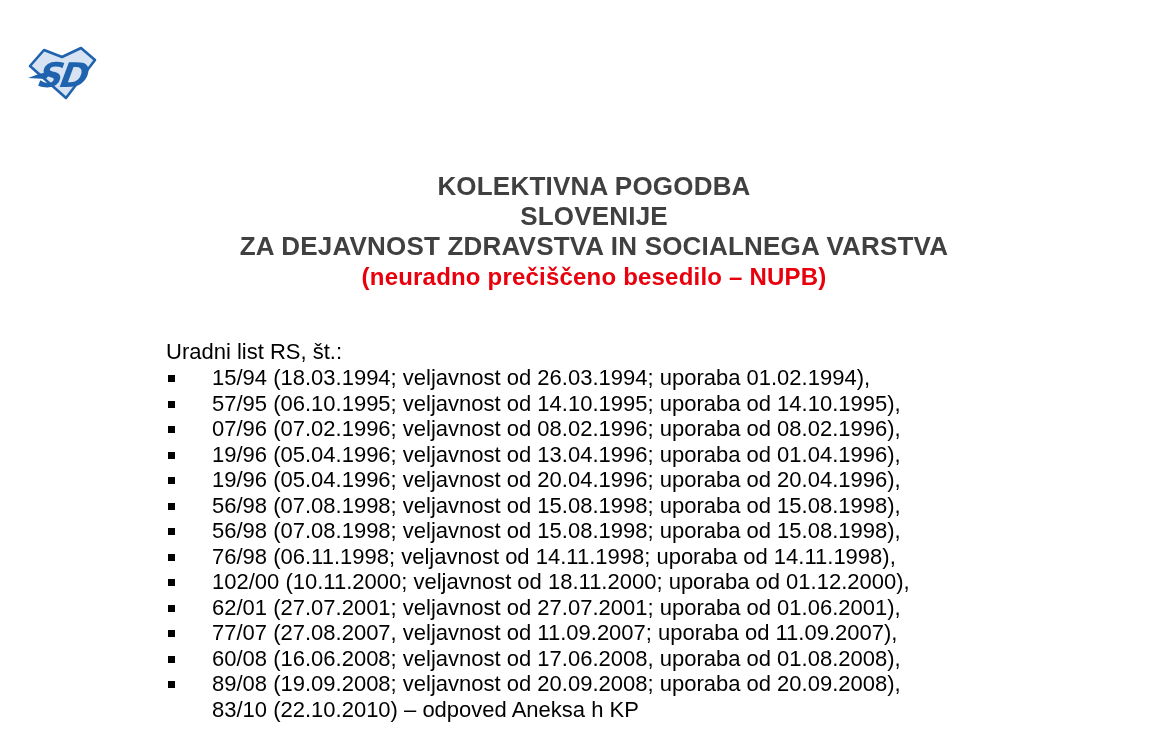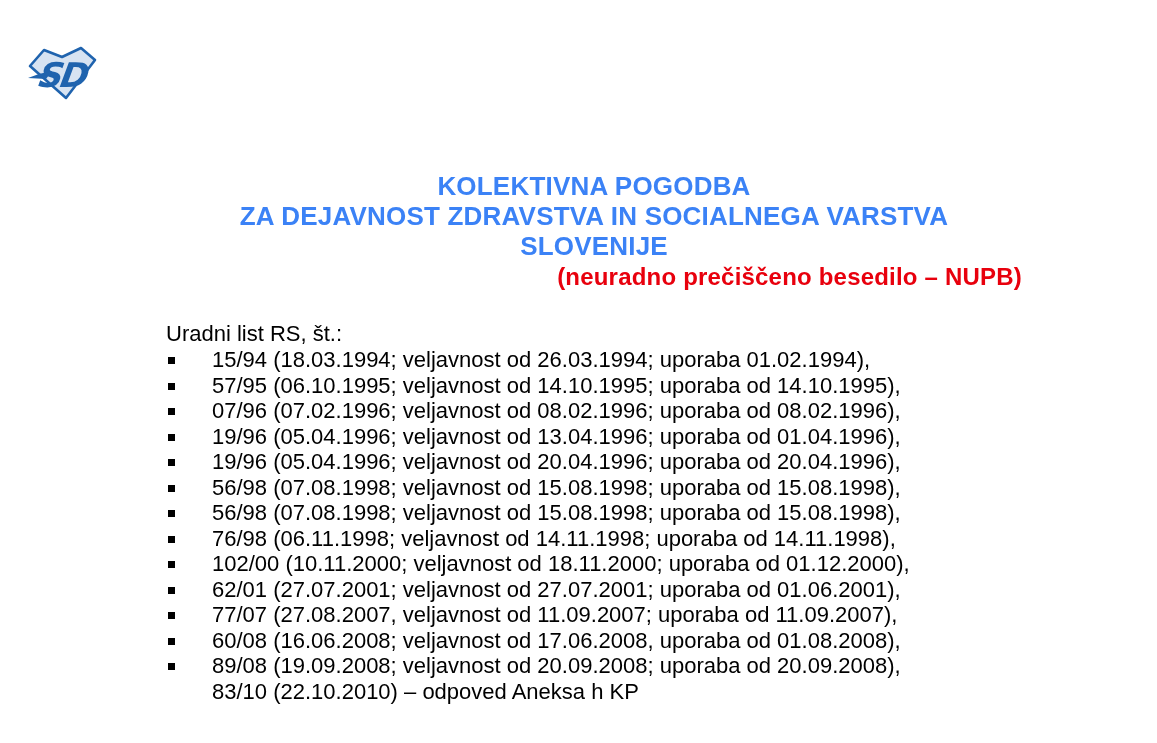--- a/index.html
+++ b/index.html
@@ -8,28 +8,28 @@
     width:1157px;height:743px;
     background:#ffffff;
     overflow:hidden;
     font-family:"Liberation Sans", sans-serif;
     color:#000000;
   }
   .logo{position:absolute;left:28px;top:45px;width:70px;height:56px;}
   .content{position:absolute;left:166px;top:171px;width:856px;}
   .title{
     font-size:26px;font-weight:bold;line-height:30px;
-    text-align:center;letter-spacing:0.2px;color:#3b82f6;
+    text-align:center;letter-spacing:0.2px;color:#404040;
   }
   .subtitle{
     margin-top:2px;font-size:24px;font-weight:bold;line-height:28px;
-    text-align:right;color:#e8000d;letter-spacing:0.2px;
+    text-align:center;color:#e8000d;letter-spacing:0.2px;
   }
   .list-heading{
-    margin-top:30px;font-size:22px;line-height:26px;text-align:left;
+    margin-top:48px;font-size:22px;line-height:26px;text-align:left;
   }
   .entries{font-size:22px;line-height:25.5px;}
   .entry{position:relative;padding-left:46px;white-space:nowrap;}
   .bullet{
     position:absolute;left:2px;top:10px;
     width:7px;height:7px;background:#000000;display:inline-block;
   }
 </style>
 </head>
 <body>
@@ -39,22 +39,22 @@
   <svg class="logo" viewBox="0 0 70 56" xmlns="http://www.w3.org/2000/svg">
     <polygon points="2,21 16,5 34,12 53,3 67,15 38,53" fill="#d7e3f2" stroke="#1f63ae" stroke-width="2.6" stroke-linejoin="round"></polygon>
     <path d="M0,33 Q12,28 24,26 L18,34 Z" fill="#1f63ae"></path>
     <text x="17" y="42" transform="skewX(-10)" font-size="34" font-weight="bold" font-style="italic" letter-spacing="-3" fill="#1f63ae" font-family="&quot;DejaVu Sans&quot;, sans-serif">SD</text>
   </svg>
 
   <div class="content">
 
     <div class="title">
       <div>KOLEKTIVNA POGODBA</div>
+      <div>SLOVENIJE</div>
       <div>ZA DEJAVNOST ZDRAVSTVA IN SOCIALNEGA VARSTVA</div>
-      <div>SLOVENIJE</div>
     </div>
 
     <div class="subtitle">(neuradno prečiščeno besedilo – NUPB)</div>
 
     <div class="list-heading">Uradni list RS, št.:</div>
 
     <div class="entries">
         <div class="entry">
         <span class="bullet"></span>
         <span>15/94 (18.03.1994; veljavnost od 26.03.1994; uporaba 01.02.1994),</span>

